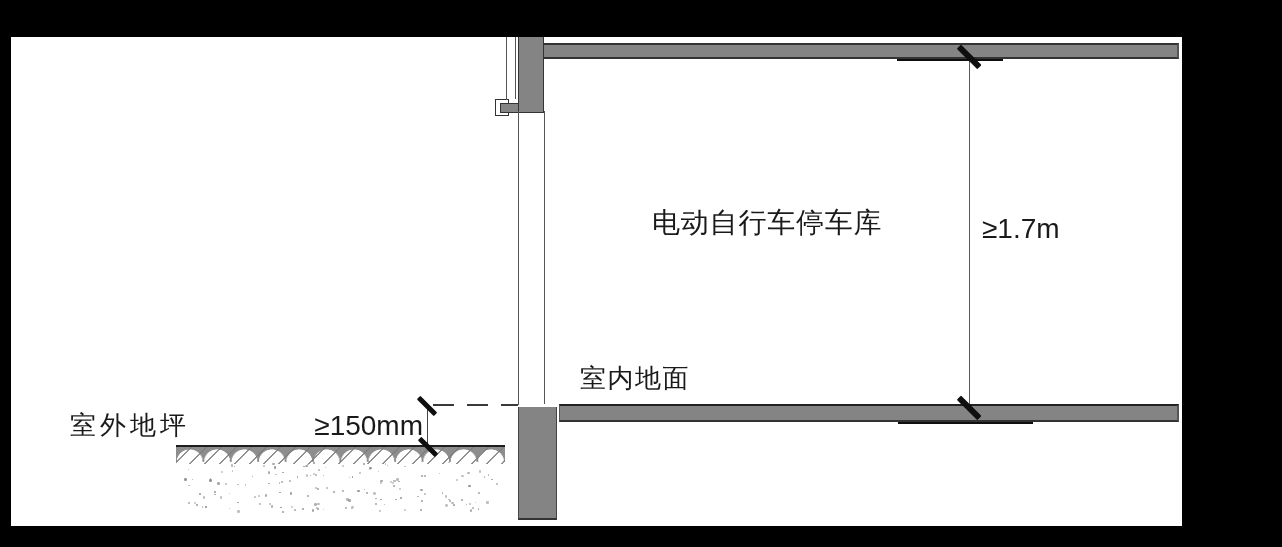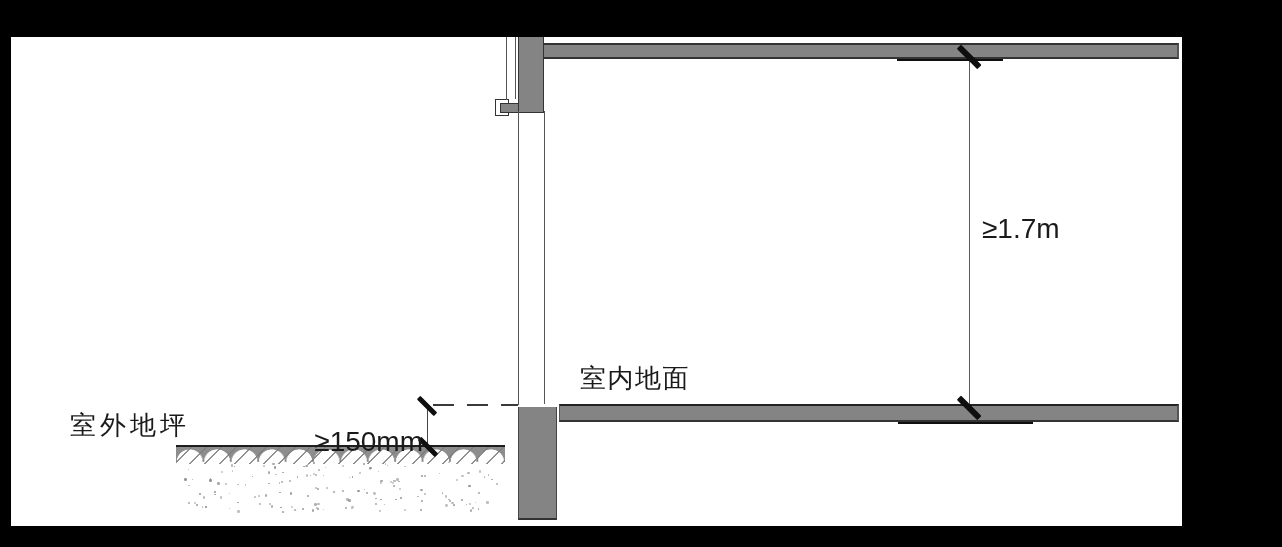--- a/index.html
+++ b/index.html
@@ -67,21 +67,21 @@
     background:repeating-linear-gradient(135deg,rgba(125,125,125,.85) 0,rgba(125,125,125,.85) 1.4px,transparent 1.4px,transparent 10.5px);}
   .soil-stipple{left:180px;top:462px;width:322px;height:52px;overflow:hidden;}
   .soil-stipple i{display:block;border-radius:50%;background:#949494;}
 
   
   .lbl{color:var(--text_dark,#1a1a1a);white-space:nowrap;}
   .room-label{left:652px;top:206px;font-size:28px;line-height:34px;letter-spacing:.8px;}
   .height-dim-label{left:982px;top:212px;font-size:28px;line-height:34px;}
   .indoor-floor-label{left:580px;top:362px;font-size:26px;line-height:32px;letter-spacing:1.5px;text-align:center;}
   .outdoor-ground-label{left:70px;top:409px;font-size:26px;line-height:32px;letter-spacing:4px;}
-  .step-dim-label{left:290px;top:426px;width:133px;font-size:28px;line-height:32px;text-align:right;}
+  .step-dim-label{left:290px;top:410px;width:133px;font-size:28px;line-height:32px;text-align:right;}
 </style>
 </head>
 <body>
 
 <div id="stage">
   <div class="paper"></div>
 
   <div class="bracket-outline"></div>
   <div class="lintel-foot"></div>
   <div class="lintel-column"></div>
@@ -253,17 +253,18 @@
   <div class="dim-vline-height"></div>
   <div class="level-line-ceiling"></div>
   <div class="level-line-floor"></div>
   <div class="tick tick-big tick-h-top"></div>
   <div class="tick tick-big tick-h-bottom"></div>
   <div class="dashed-floor-level"></div>
   <div class="dim-vline-step"></div>
   <div class="tick tick-small tick-s-top"></div>
   <div class="tick tick-small tick-s-bottom"></div>
 
+  <div class="lbl room-label">电动自行车停车库</div>
   <div class="lbl height-dim-label">≥1.7m</div>
   <div class="lbl indoor-floor-label">室内地面</div>
   <div class="lbl outdoor-ground-label">室外地坪</div>
   <div class="lbl step-dim-label">≥150mm</div>
 </div>
 
 </body></html>

